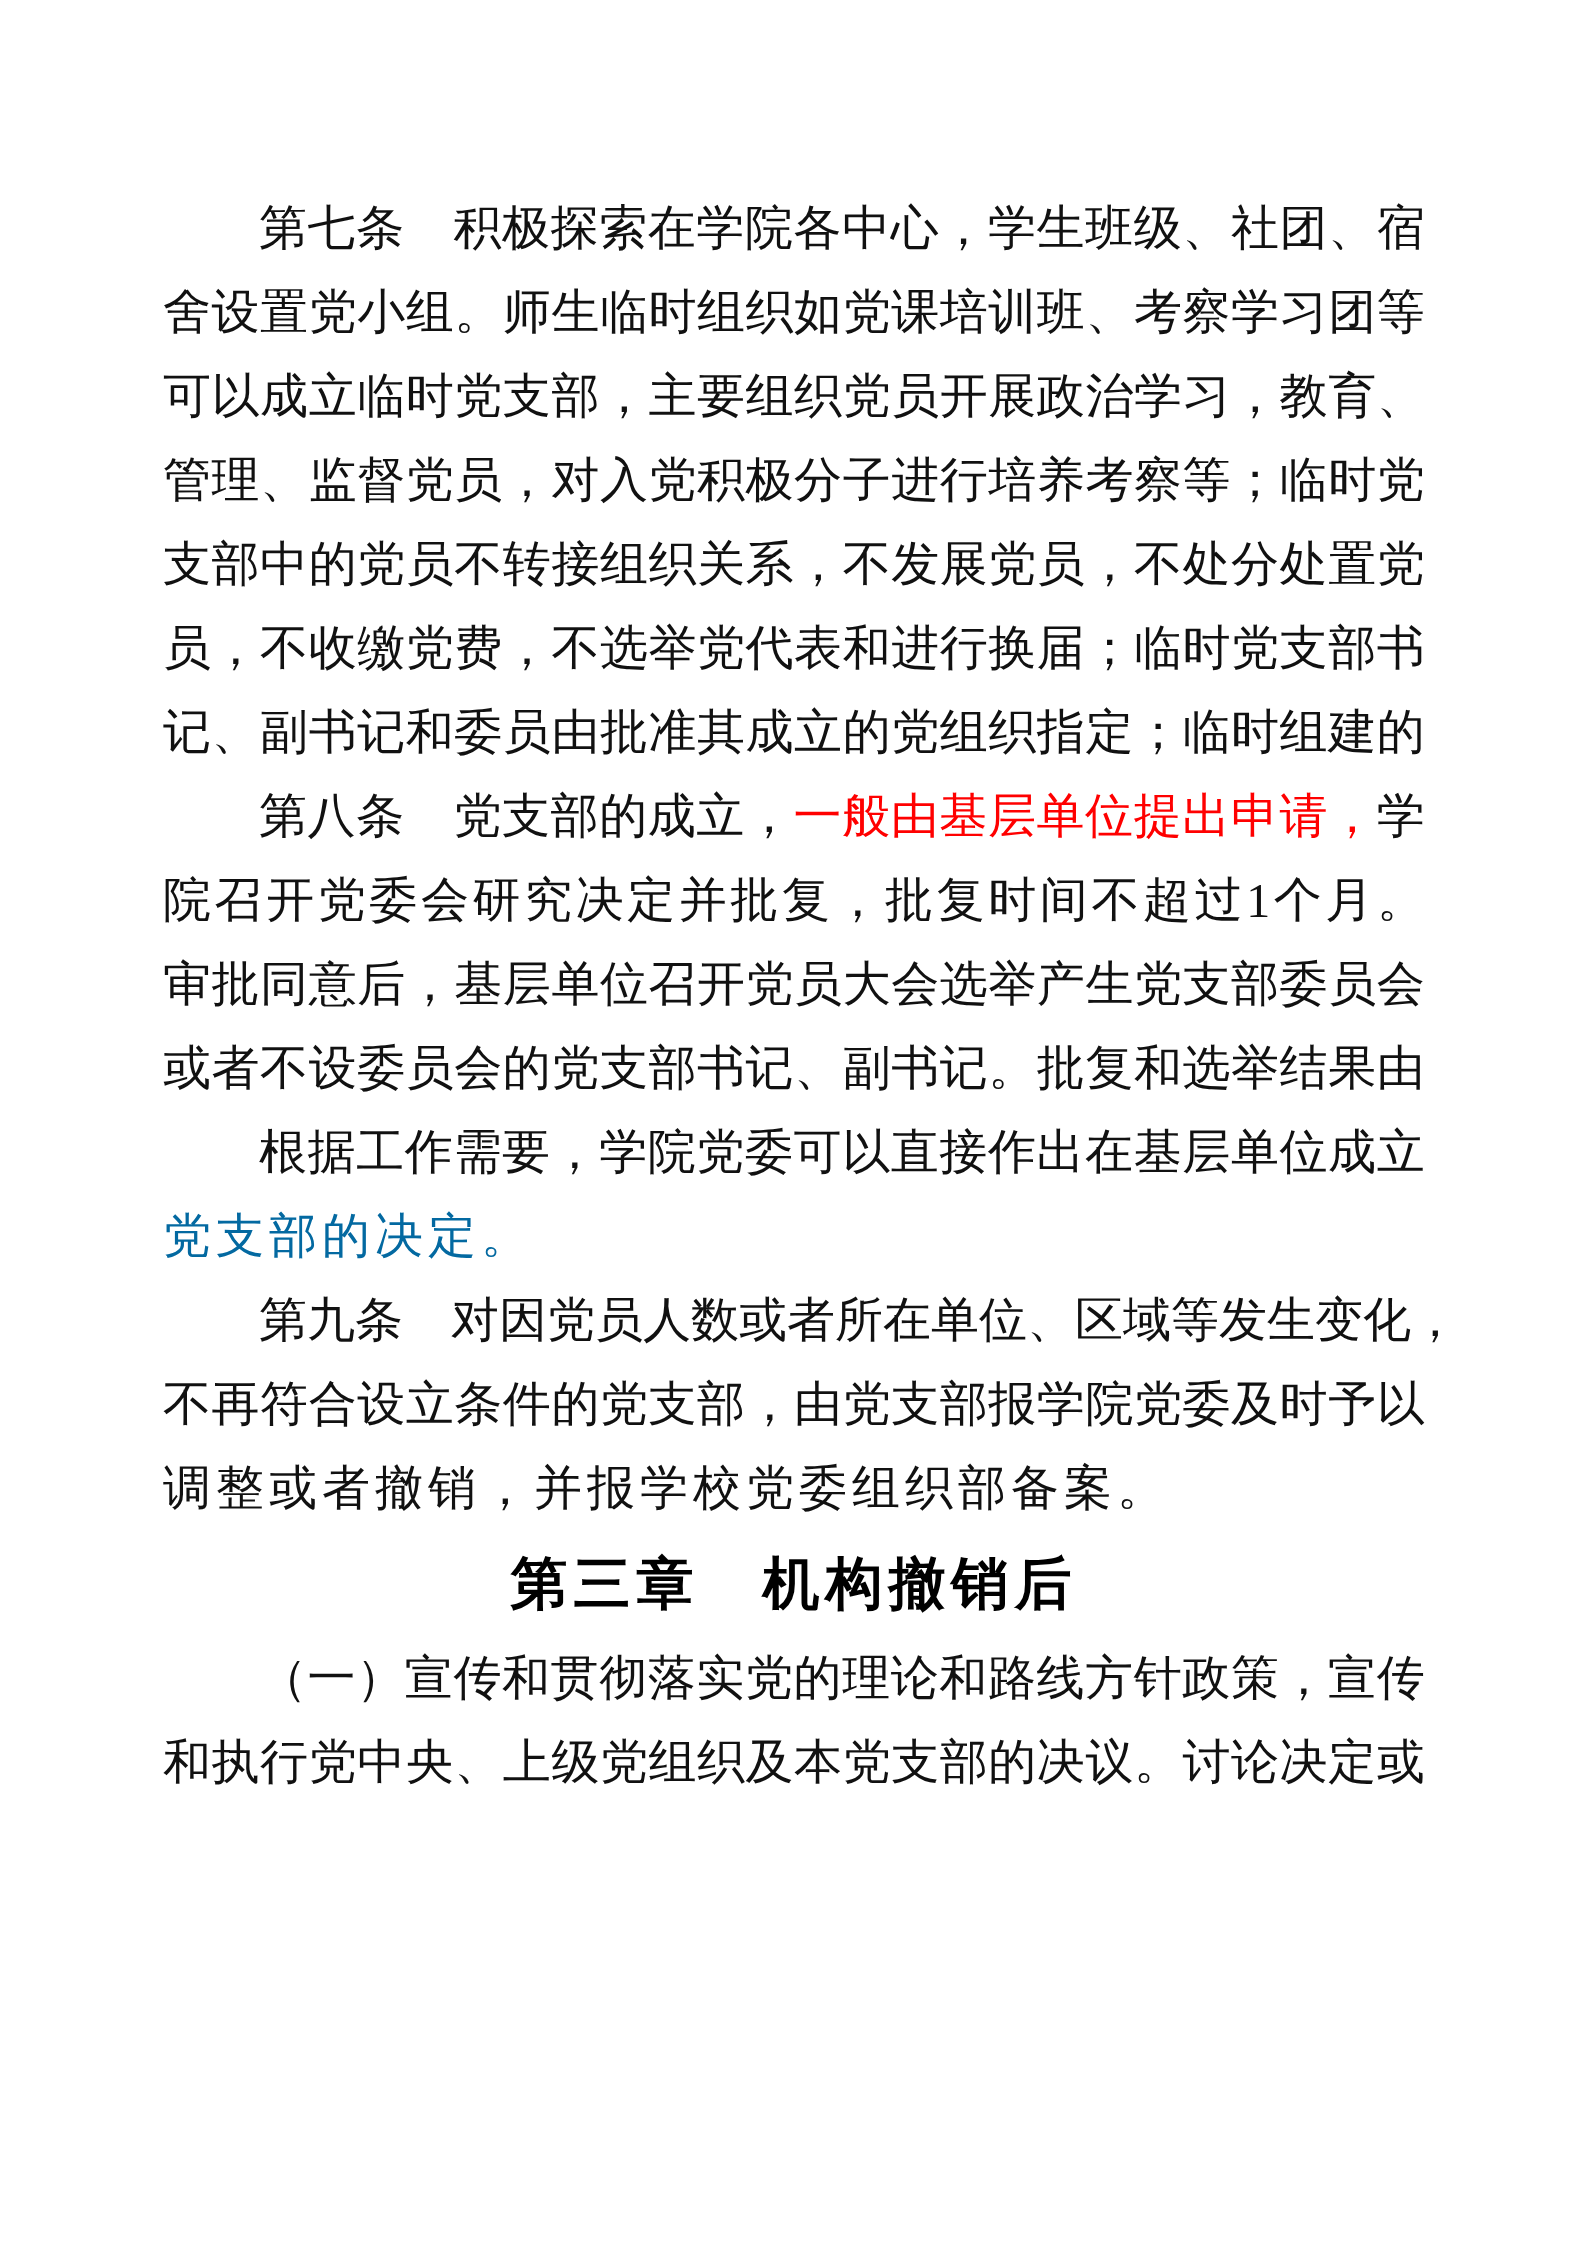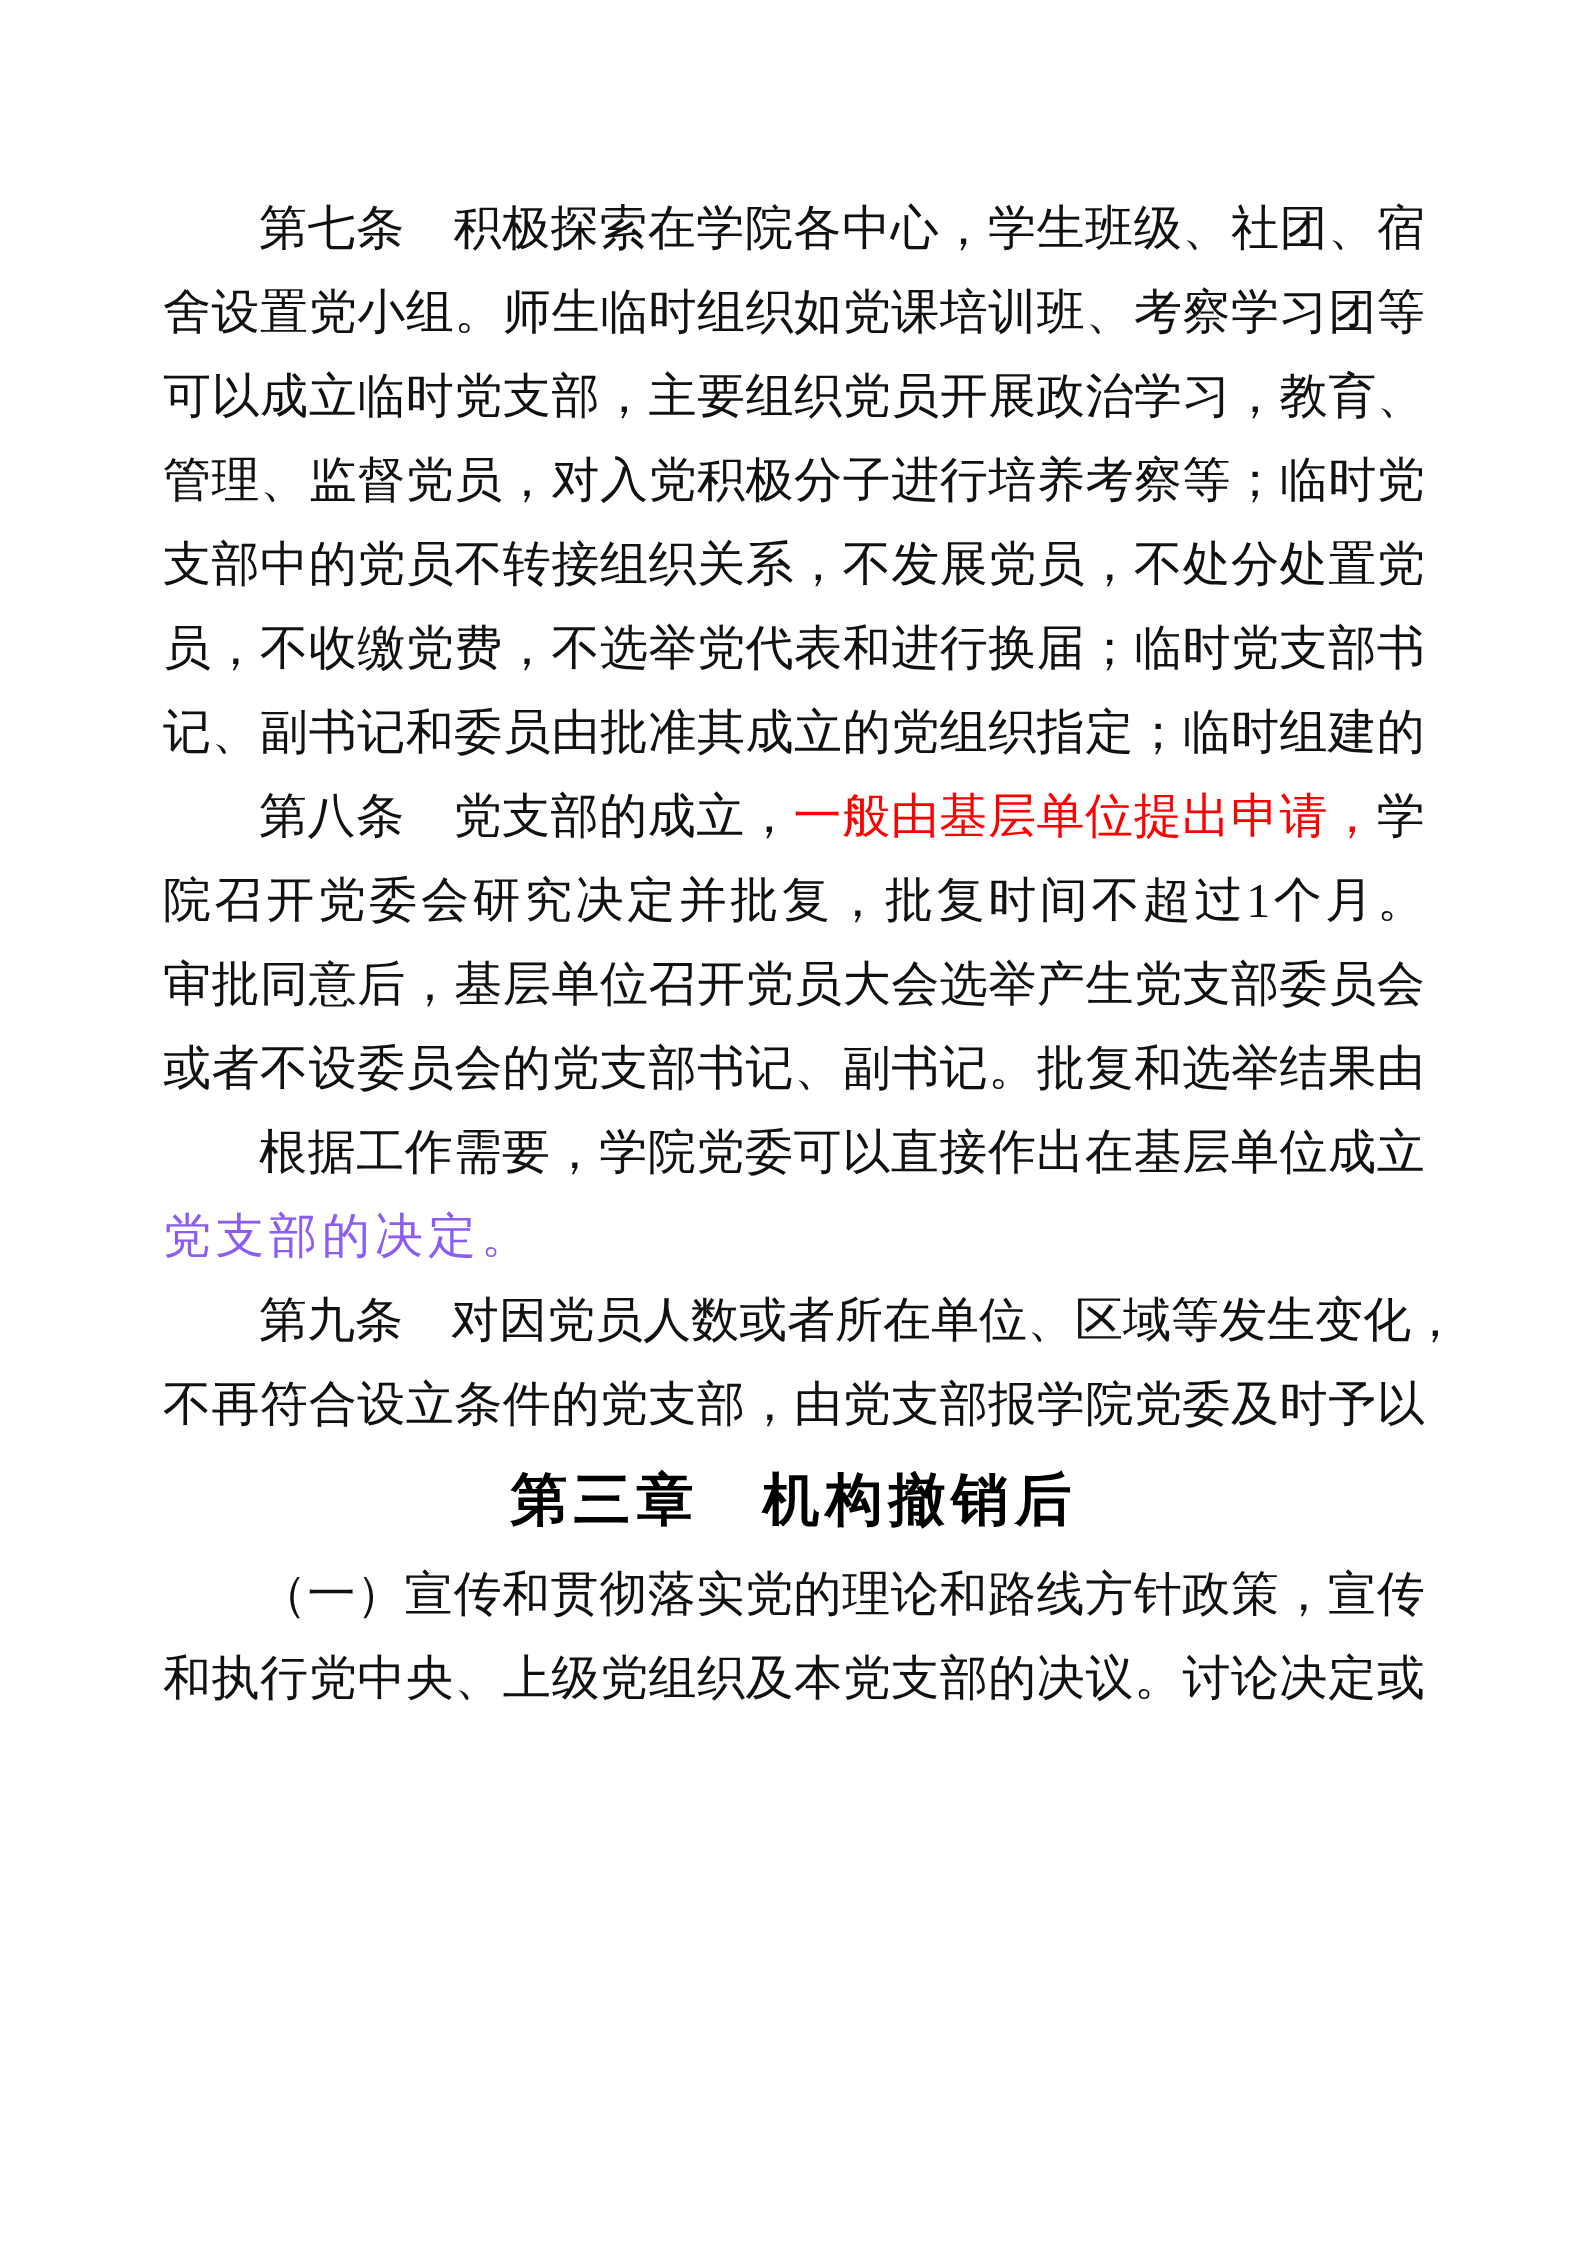--- a/index.html
+++ b/index.html
@@ -377,21 +377,21 @@
         <span class="ch" style="color: rgb(17, 17, 17);">作</span>
         <span class="ch" style="color: rgb(17, 17, 17);">出</span>
         <span class="ch" style="color: rgb(17, 17, 17);">在</span>
         <span class="ch" style="color: rgb(17, 17, 17);">基</span>
         <span class="ch" style="color: rgb(17, 17, 17);">层</span>
         <span class="ch" style="color: rgb(17, 17, 17);">单</span>
         <span class="ch" style="color: rgb(17, 17, 17);">位</span>
         <span class="ch" style="color: rgb(17, 17, 17);">成</span>
         <span class="ch" style="color: rgb(17, 17, 17);">立</span>
       </div>
-      <div class="line plain"><span style="color: #8b5cf6;">党支部的决定。</span></div>
+      <div class="line plain"><span style="color: #0369a1;">党支部的决定。</span></div>
       <div class="line fill indent">
         <span class="ch" style="color: rgb(17, 17, 17);">第</span>
         <span class="ch" style="color: rgb(17, 17, 17);">九</span>
         <span class="ch" style="color: rgb(17, 17, 17);">条</span>
         <span class="ch" style="color: rgb(17, 17, 17);">　</span>
         <span class="ch" style="color: rgb(17, 17, 17);">对</span>
         <span class="ch" style="color: rgb(17, 17, 17);">因</span>
         <span class="ch" style="color: rgb(17, 17, 17);">党</span>
         <span class="ch" style="color: rgb(17, 17, 17);">员</span>
         <span class="ch" style="color: rgb(17, 17, 17);">人</span>
@@ -433,20 +433,21 @@
         <span class="ch" style="color: rgb(17, 17, 17);">报</span>
         <span class="ch" style="color: rgb(17, 17, 17);">学</span>
         <span class="ch" style="color: rgb(17, 17, 17);">院</span>
         <span class="ch" style="color: rgb(17, 17, 17);">党</span>
         <span class="ch" style="color: rgb(17, 17, 17);">委</span>
         <span class="ch" style="color: rgb(17, 17, 17);">及</span>
         <span class="ch" style="color: rgb(17, 17, 17);">时</span>
         <span class="ch" style="color: rgb(17, 17, 17);">予</span>
         <span class="ch" style="color: rgb(17, 17, 17);">以</span>
       </div>
+      <div class="line plain"><span style="color: rgb(17, 17, 17);">调整或者撤销，并报学校党委组织部备案。</span></div>
       <div class="line heading">第三章　机构撤销后</div>
       <div class="line fill indent">
         <span class="ch" style="color: rgb(17, 17, 17);">（</span>
         <span class="ch" style="color: rgb(17, 17, 17);">一</span>
         <span class="ch" style="color: rgb(17, 17, 17);">）</span>
         <span class="ch" style="color: rgb(17, 17, 17);">宣</span>
         <span class="ch" style="color: rgb(17, 17, 17);">传</span>
         <span class="ch" style="color: rgb(17, 17, 17);">和</span>
         <span class="ch" style="color: rgb(17, 17, 17);">贯</span>
         <span class="ch" style="color: rgb(17, 17, 17);">彻</span>

